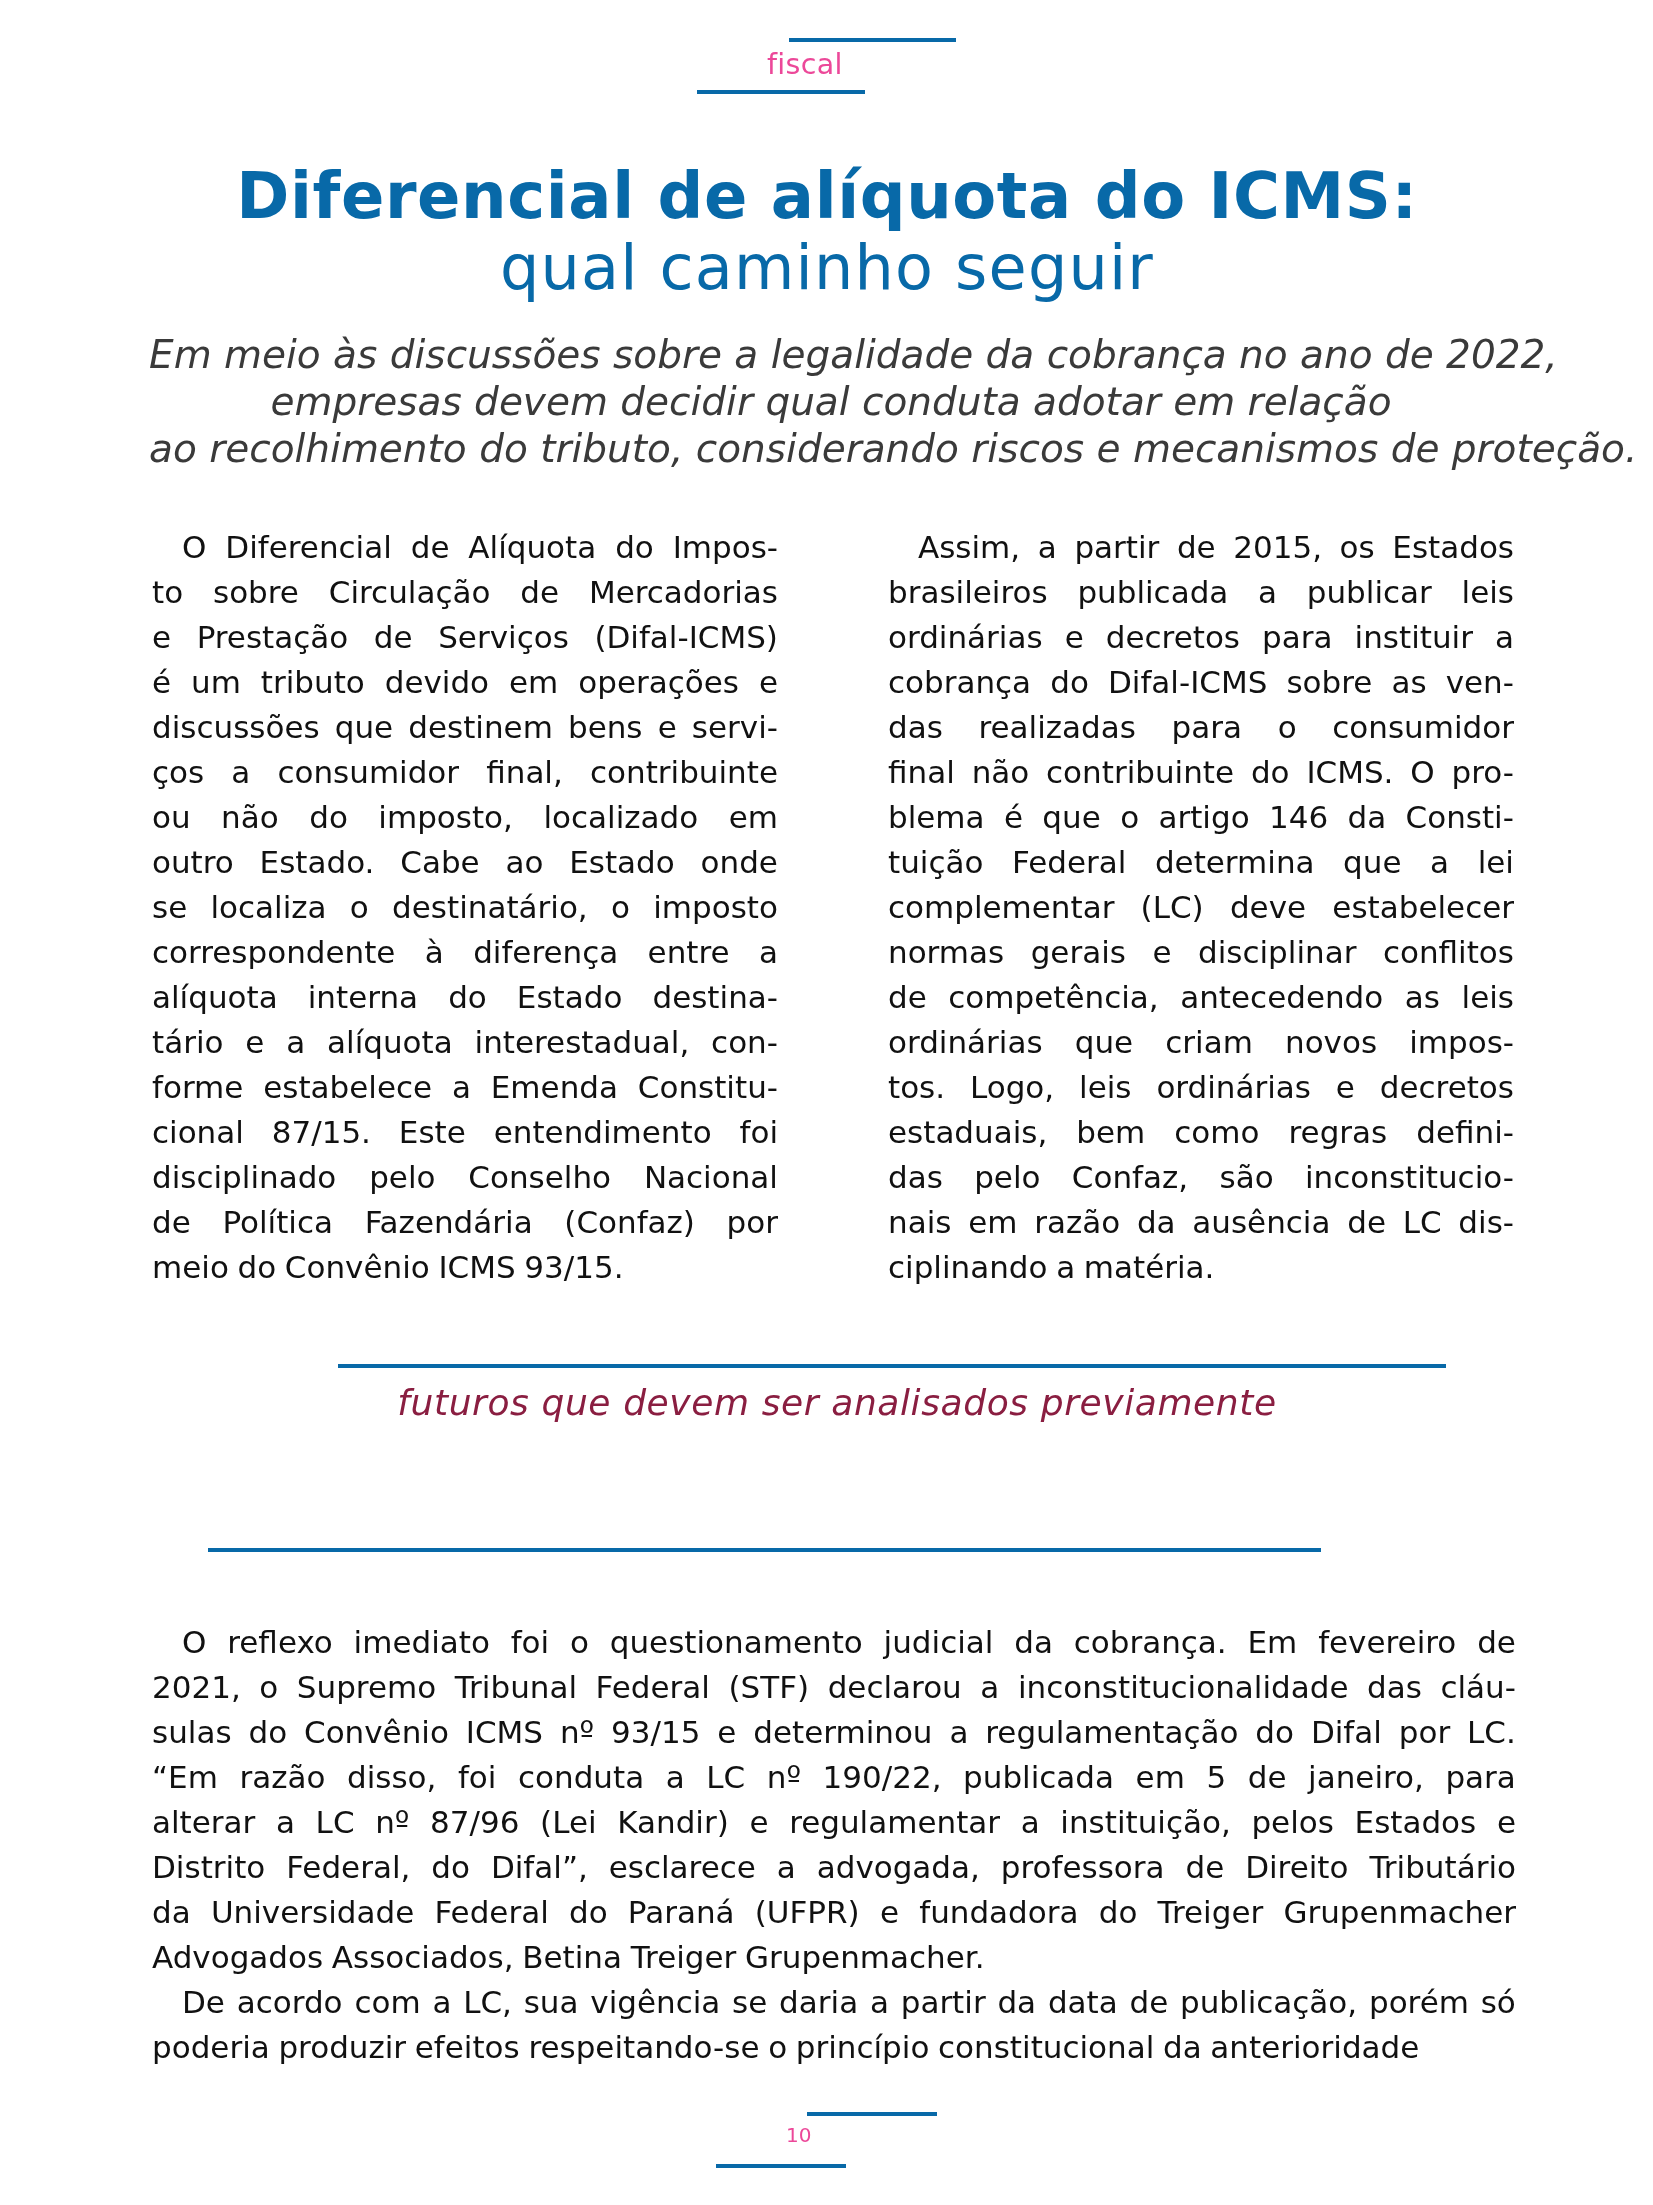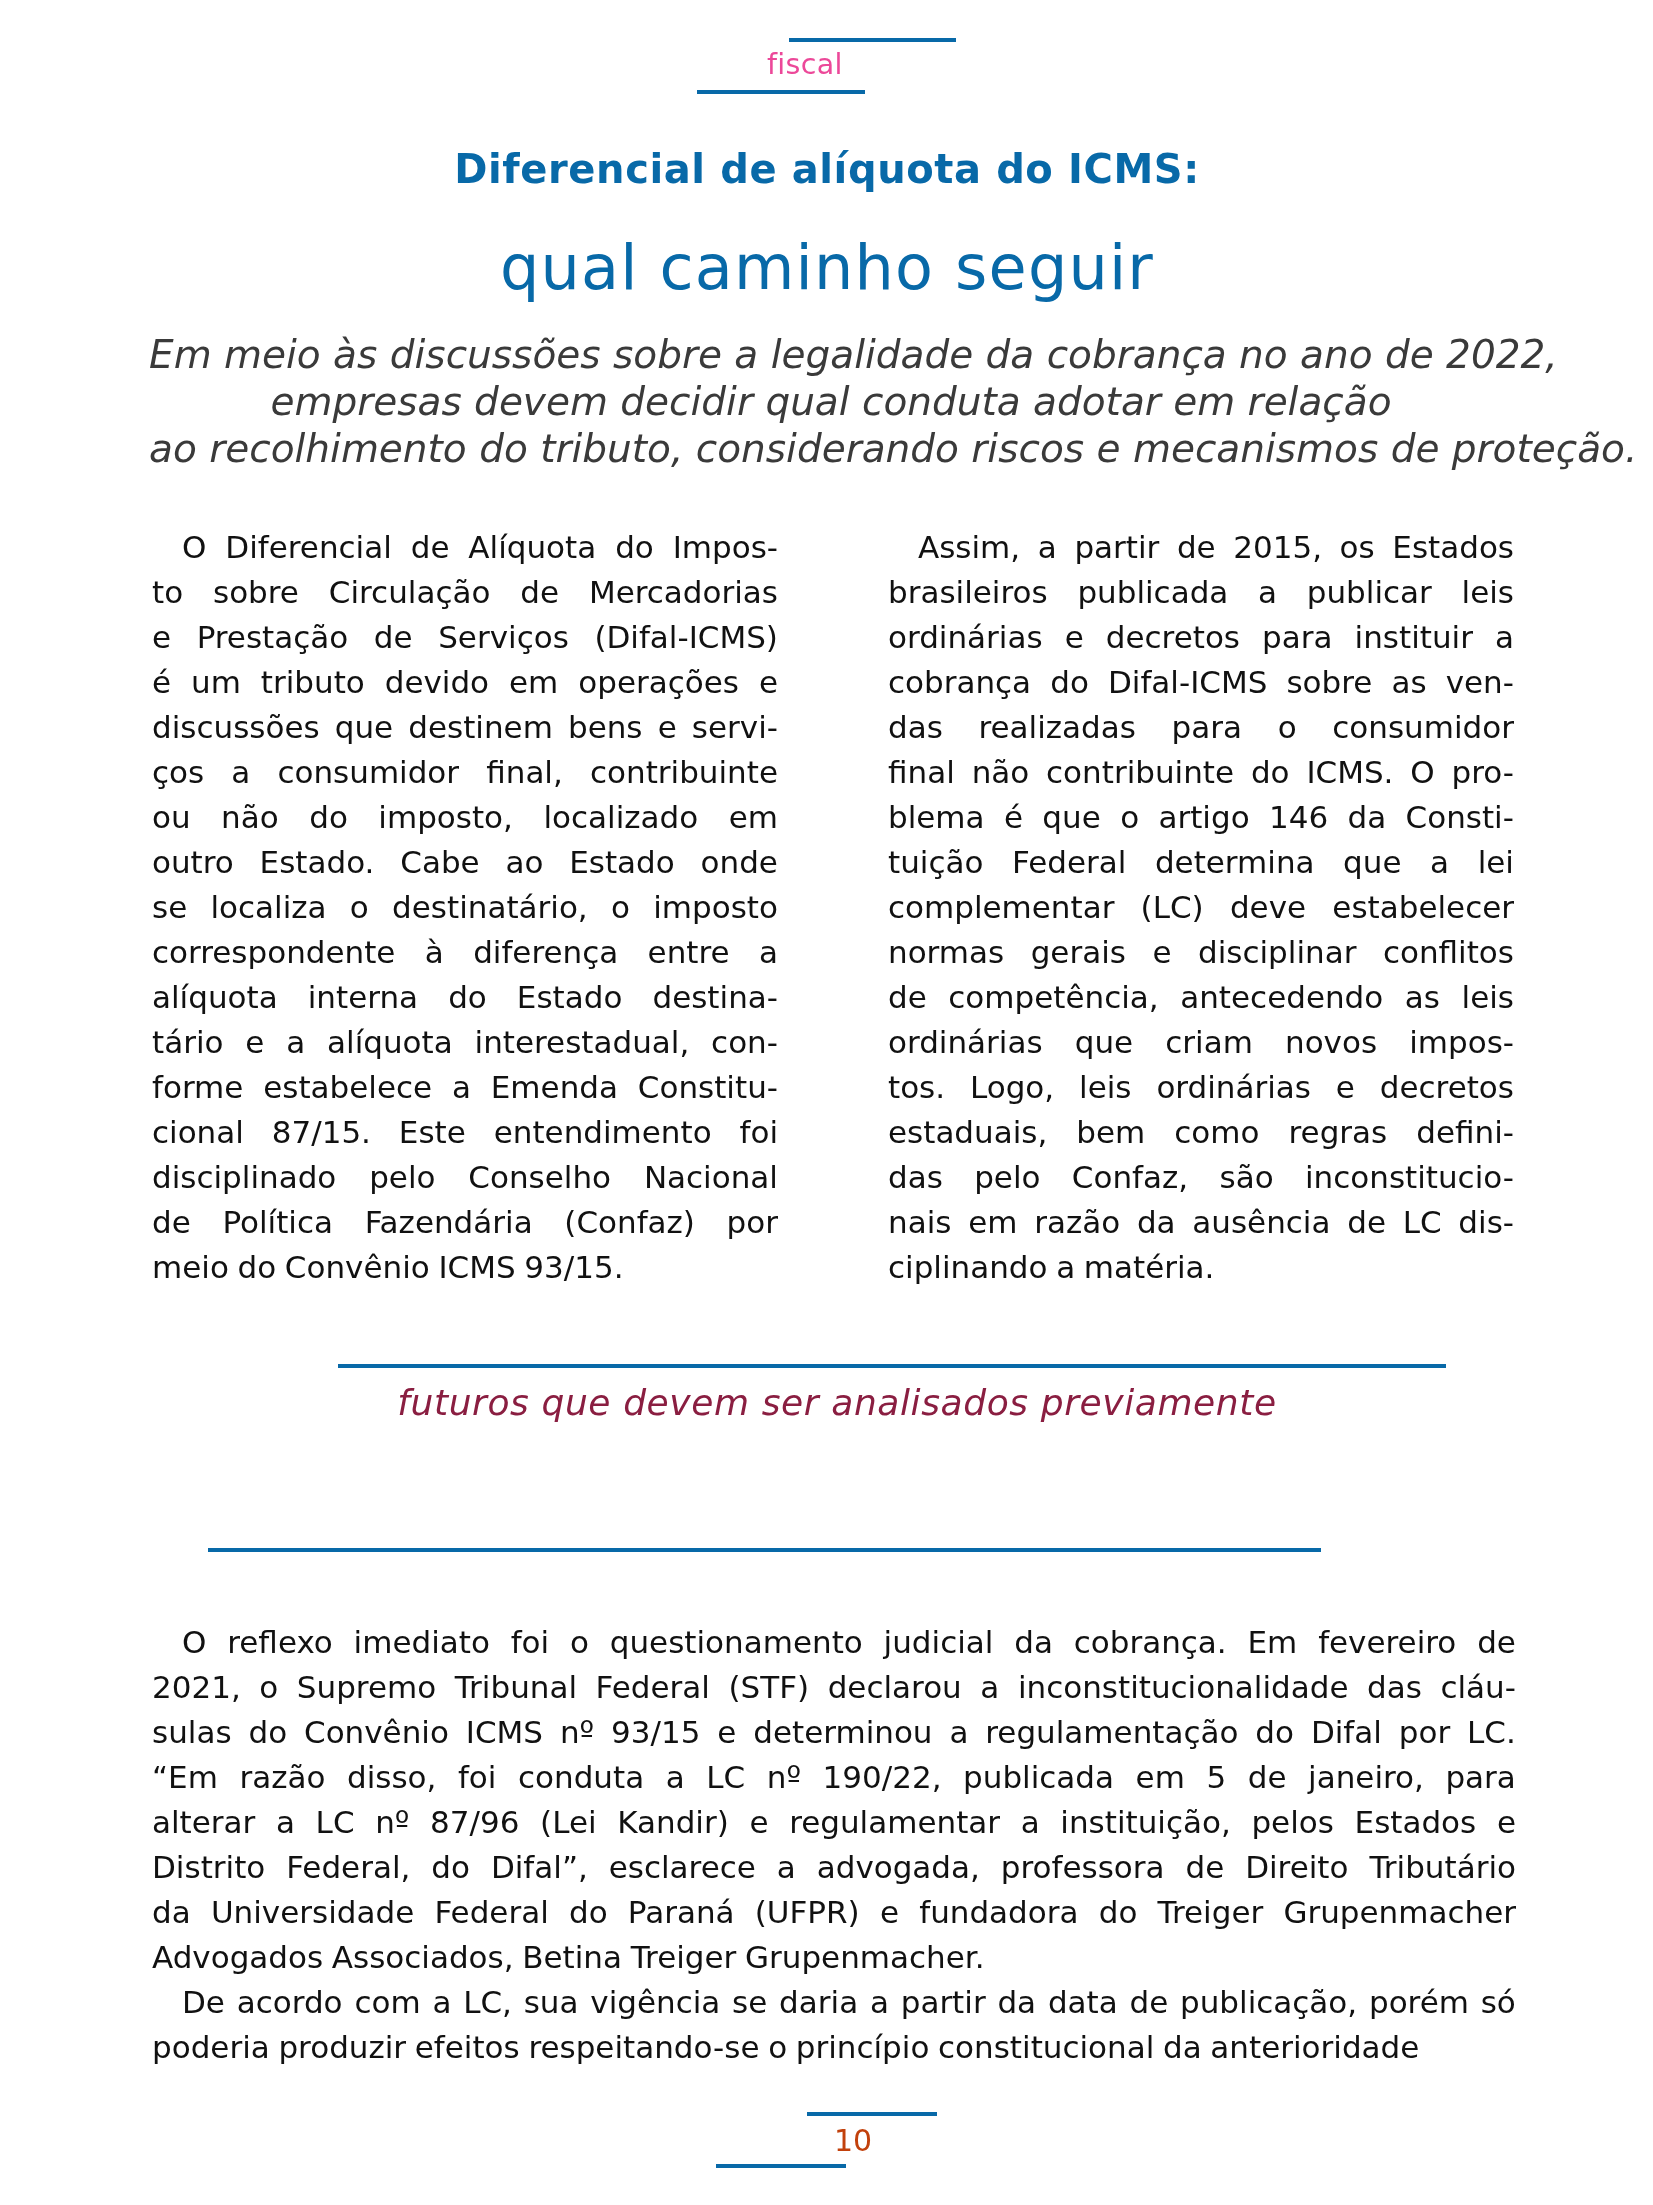--- a/index.html
+++ b/index.html
@@ -2,41 +2,41 @@
 <html style="font-size:10px"><head>
 <meta charset="utf-8">
 <style>
   html, body { margin: 0; padding: 0; background: #ffffff; }
   body { width: 1654px; height: 2205px; position: relative; overflow: hidden;
          font-family: "DejaVu Sans", sans-serif; color: #111; }
   .rule { position: absolute; background: #0869a8; height: 4.3px; }
   .section-label { position: absolute; left: 767px; top: 48px; width: 124px;
          font-size: 28.5px; color: #ec4899; letter-spacing: 0.3px; }
   .title { position: absolute; left: 0; width: 1654px; text-align: center; color: #0869a8; }
-  .title-1 { top: 146px; font-size: 40px; font-weight: bold; letter-spacing: 0.6px; }
+  .title-1 { top: 159px; font-size: 64px; font-weight: bold; letter-spacing: 0.6px; }
   .title-2 { top: 231px; font-size: 62px; font-weight: normal; letter-spacing: 1.2px; }
   .subtitle { position: absolute; left: 149px; width: 1364px; top: 331px; text-align: center;
          font-style: italic; font-size: 39px; line-height: 47px; color: #3a3a3a; }
   .subtitle div { white-space: nowrap; }
   .col { position: absolute; top: 525px; width: 626px; font-size: 31px; line-height: 45px;
          color: #111; }
   .col .line { white-space: nowrap; display: flex; justify-content: space-between; }
   .col .line.last { justify-content: flex-start; }
   .col .line.last span { margin-right: 0.28em; }
   .col-left { left: 152px; }
   .col-right { left: 888px; }
   .indent { padding-left: 30px; }
   .pullquote { position: absolute; left: 186px; width: 1302px; top: 1378px; text-align: center;
          font-style: italic; font-size: 36px; line-height: 50px; color: #8a1e41; letter-spacing: 0.6px; }
   .body-full { position: absolute; left: 152px; width: 1364px; top: 1620px; font-size: 31px;
          line-height: 45px; color: #111; }
   .body-full .line { white-space: nowrap; display: flex; justify-content: space-between; }
   .body-full .line.last { justify-content: flex-start; }
   .body-full .line.last span { margin-right: 0.28em; }
-  .page-num { position: absolute; left: 834px; top: 2123px; width: 62px; font-size: 30px; color: #c2410c; }
+  .page-num { position: absolute; left: 786px; top: 2123px; width: 62px; font-size: 20px; color: #ec4899; }
 </style>
 </head>
 <body>
 
 <div class="rule" style="left:789px; top:38px; width:167px;"></div>
 <div class="section-label">fiscal</div>
 <div class="rule" style="left:697px; top:90px; width:168px;"></div>
 
 <div class="title title-1">Diferencial de alíquota do ICMS:</div>
 <div class="title title-2">qual caminho seguir</div>

